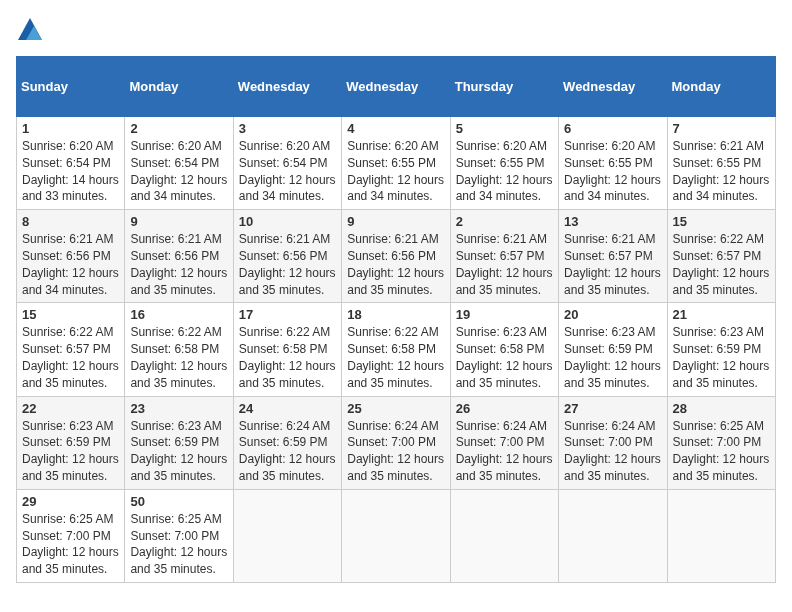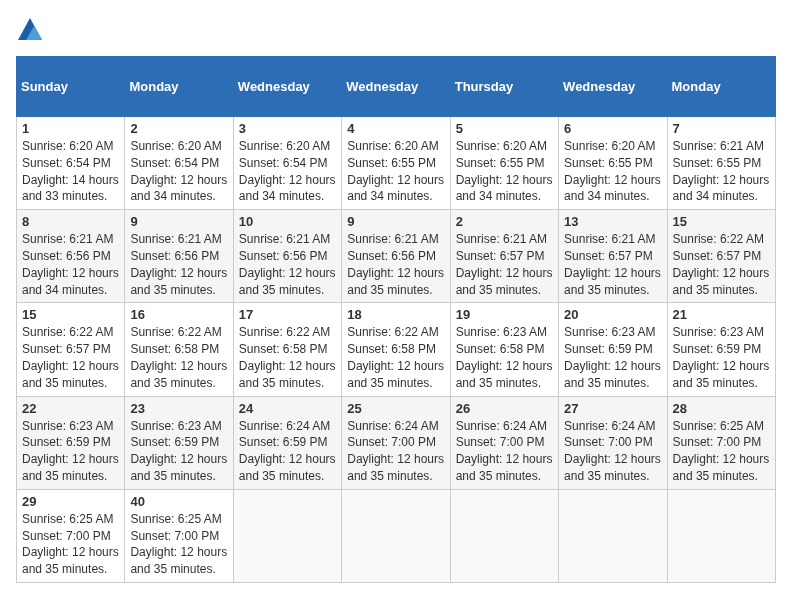--- a/index.html
+++ b/index.html
@@ -355,21 +355,21 @@
       <tr>
         <td>
           <span class="day-num">29</span>
           <div class="day-info">
             <span>Sunrise: 6:25 AM</span><br>
             <span>Sunset: 7:00 PM</span><br>
             <span>Daylight: 12 hours and 35 minutes.</span>
           </div>
         </td>
         <td>
-          <span class="day-num">40</span>
+          <span class="day-num">50</span>
           <div class="day-info">
             <span>Sunrise: 6:25 AM</span><br>
             <span>Sunset: 7:00 PM</span><br>
             <span>Daylight: 12 hours and 35 minutes.</span>
           </div>
         </td>
         <td class="empty-cell"></td>
         <td class="empty-cell"></td>
         <td class="empty-cell"></td>
         <td class="empty-cell"></td>

